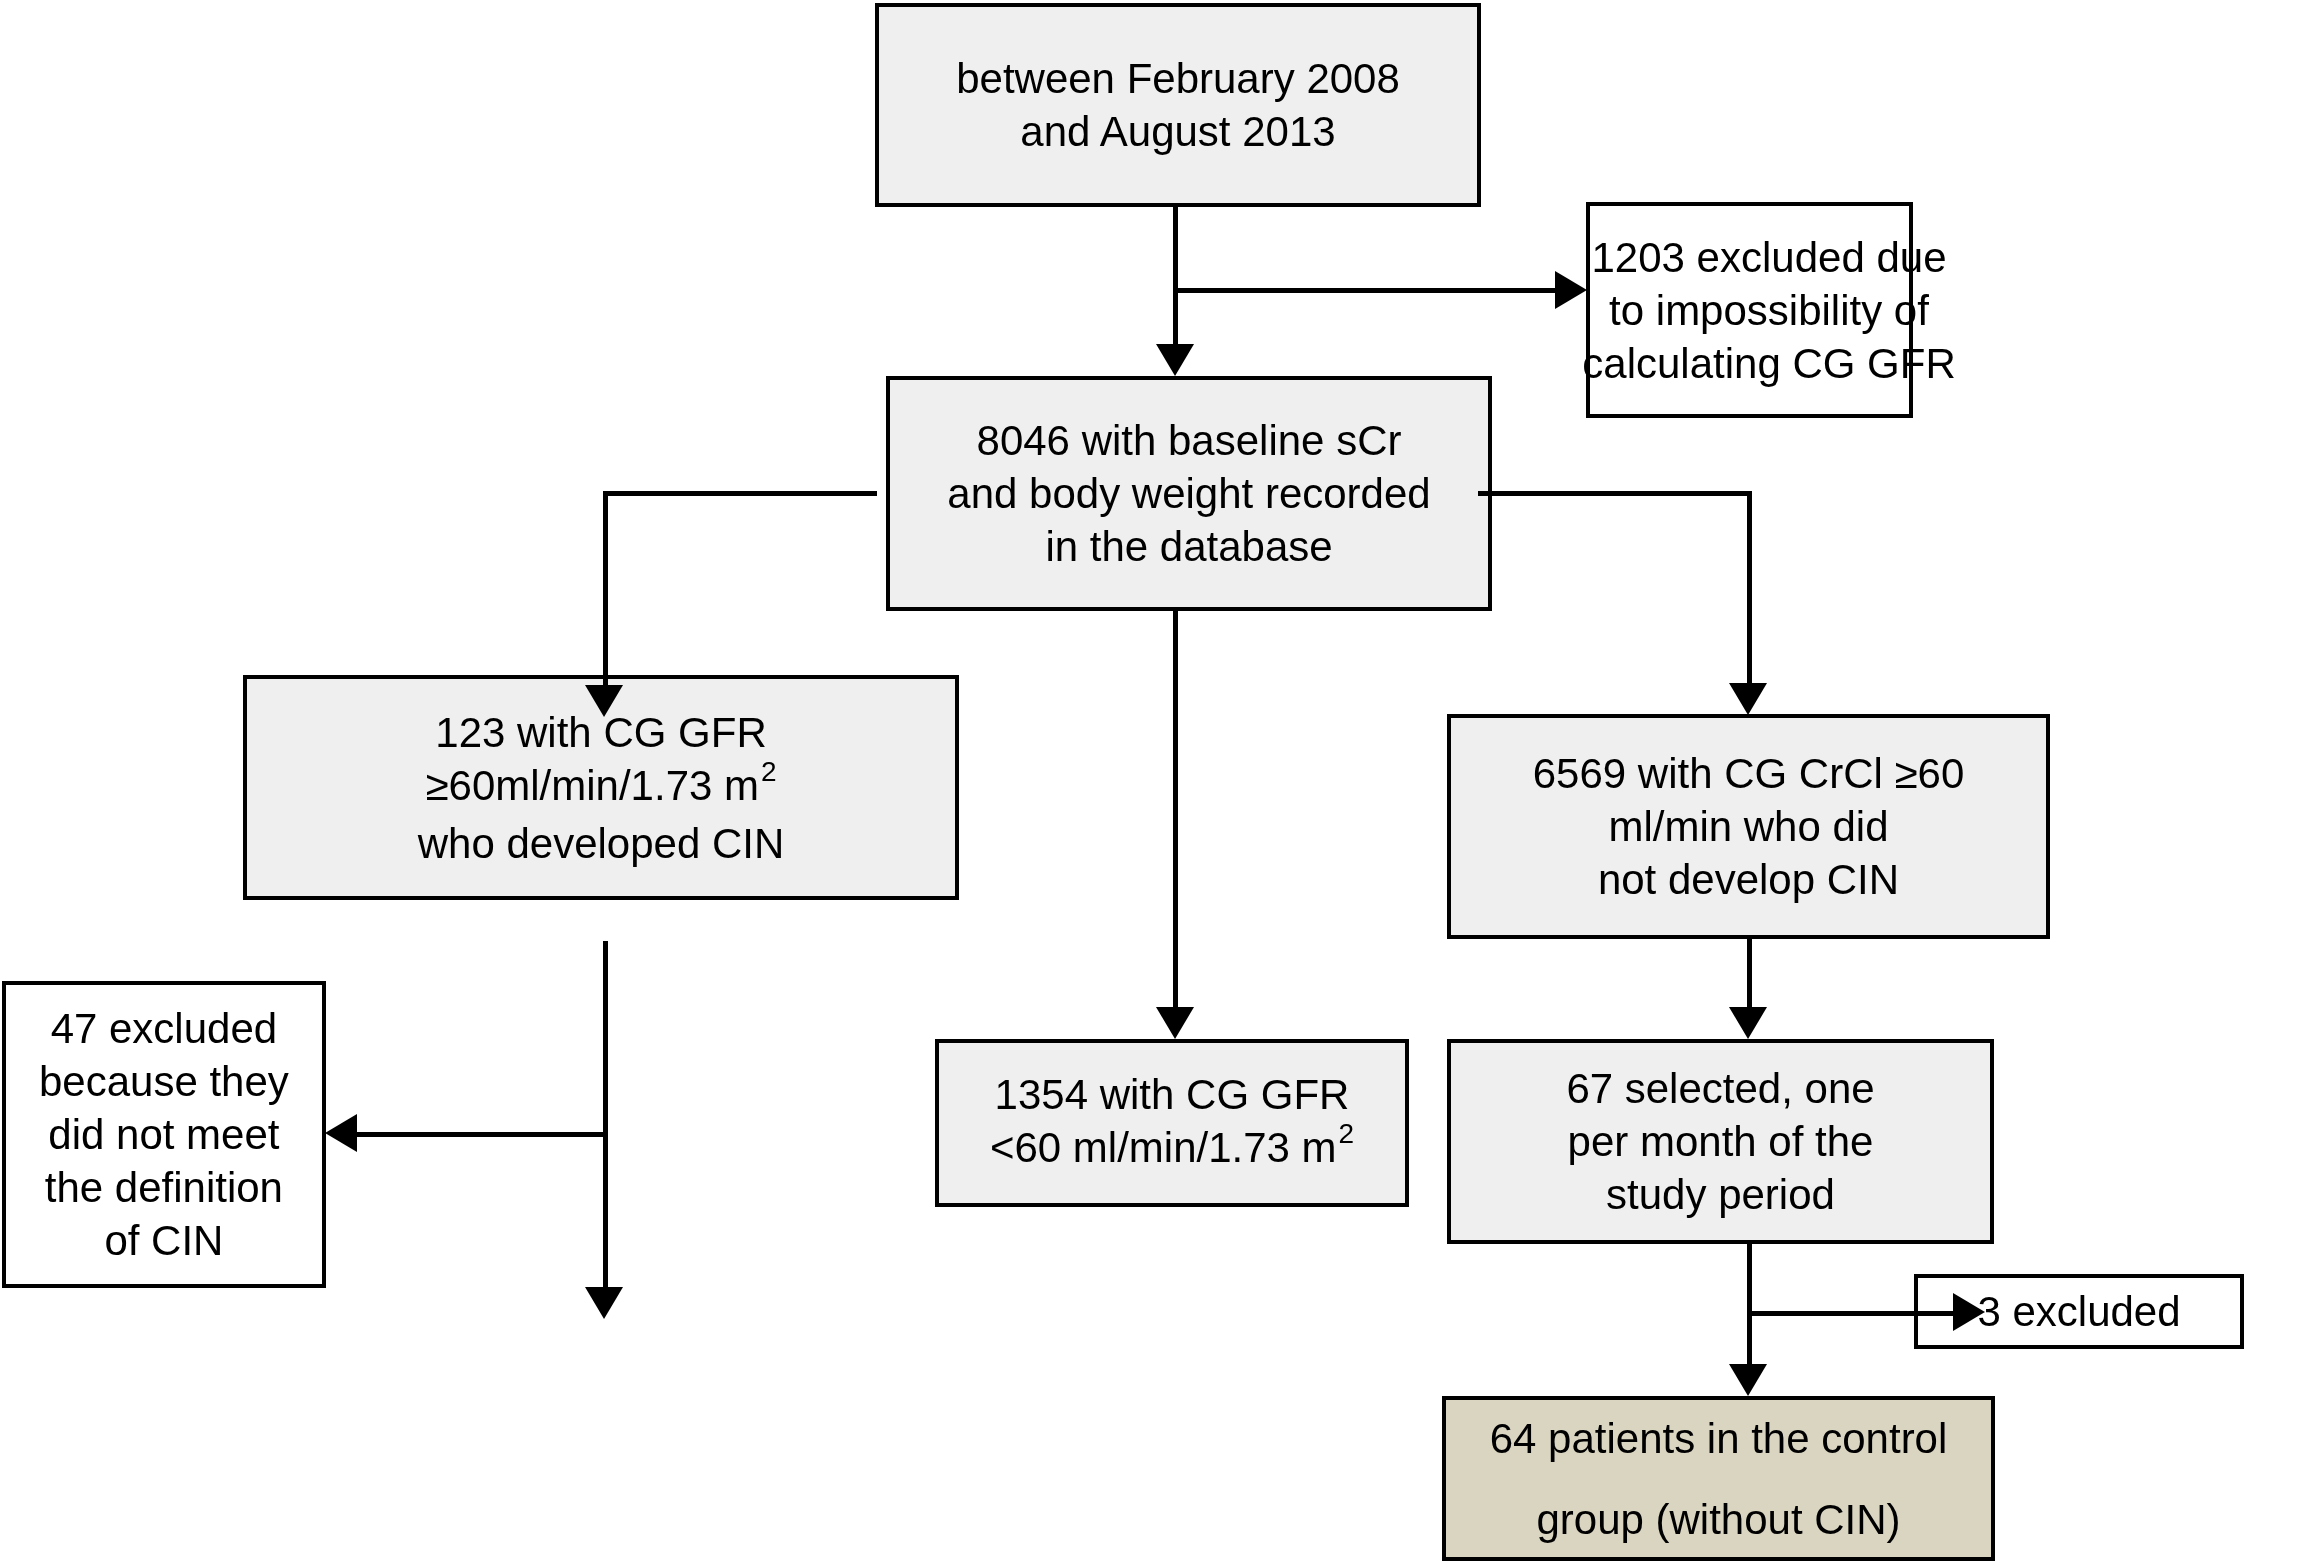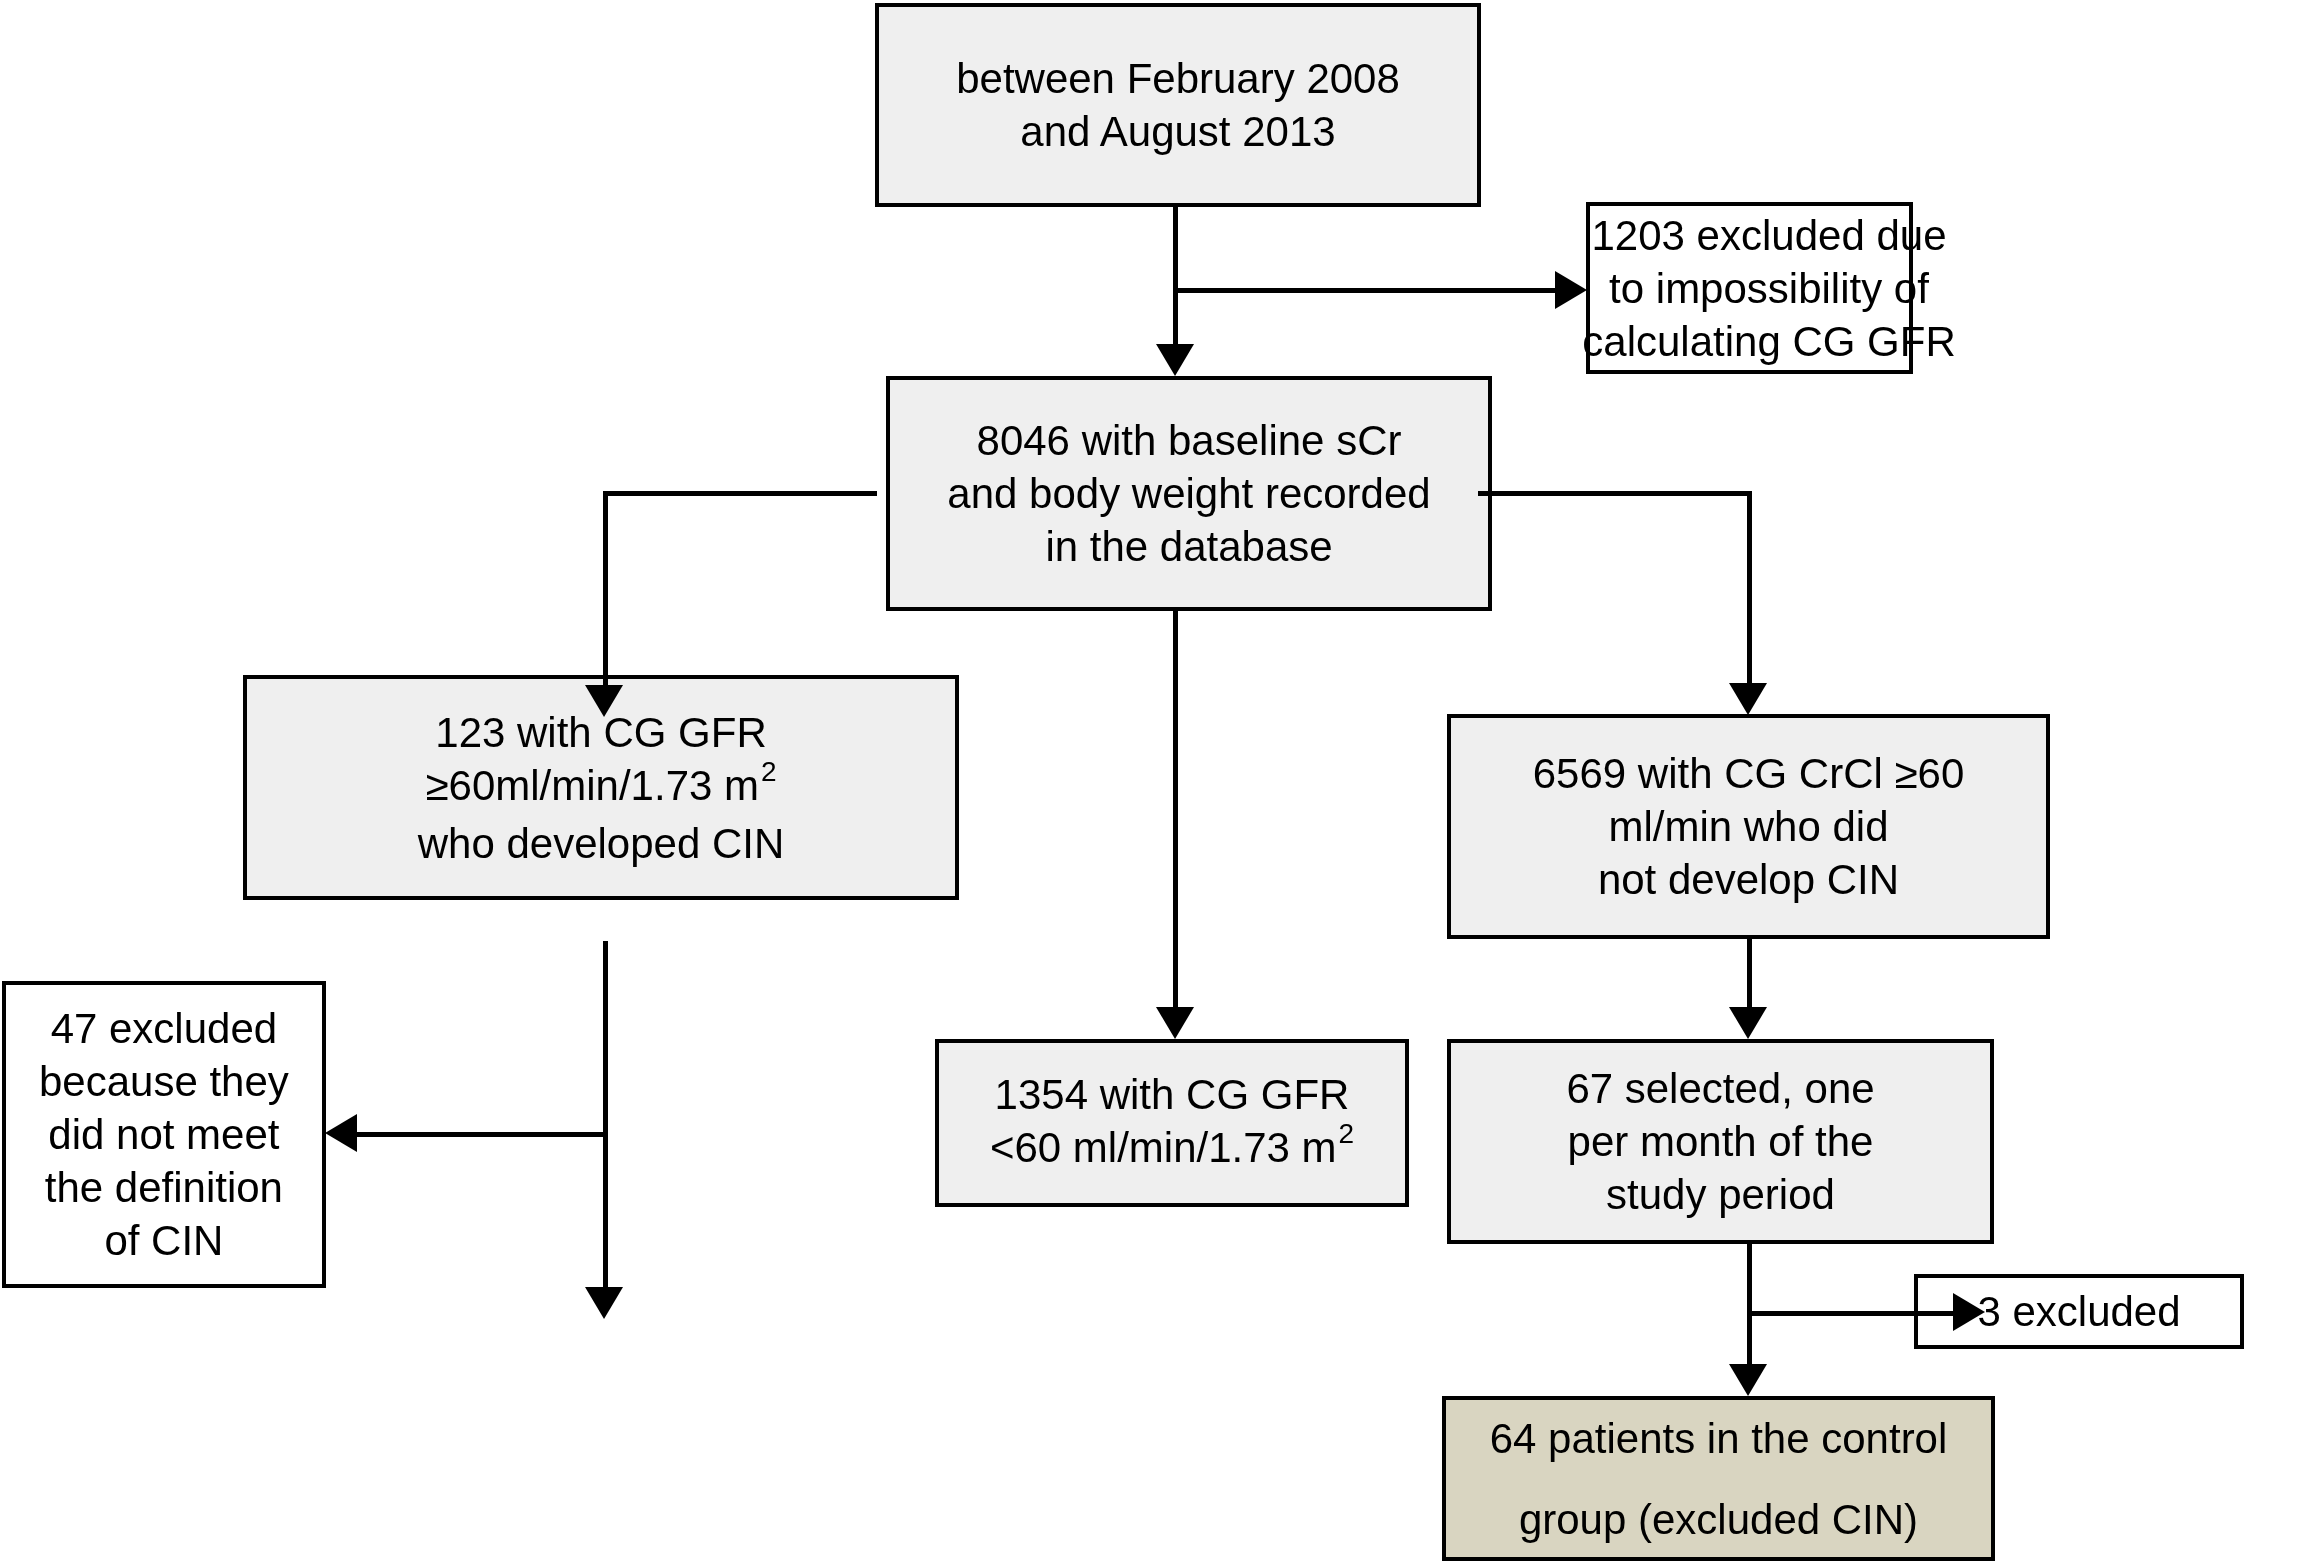--- a/index.html
+++ b/index.html
@@ -58,21 +58,21 @@
     border-left: 32px solid #000000;
   }
   .arr-left {
     border-top: 19.5px solid transparent;
     border-bottom: 19.5px solid transparent;
     border-right: 32px solid #000000;
   }
 
   
   #b-pci   { left: 875px;  top: 2.8px;    width: 606px; height: 204px; }
-  #b-1203  { left: 1586px; top: 202px;  width: 327px; height: 172px; padding-left: 39px; }
+  #b-1203  { left: 1586px; top: 202px;  width: 327px; height: 216px; padding-left: 39px; }
   #b-8046  { left: 875px;  top: 376px;  width: 606px; height: 235px; margin-left: 11px; }
   #b-123   { left: 243px;  top: 675px;  width: 716px; height: 225px; }
   #b-6569  { left: 1447px; top: 714px;  width: 603px; height: 225px; }
   #b-47    { left: 1.9px;    top: 981px; width: 324px; height: 307px; }
   #b-1354  { left: 935px; top: 1039px; width: 474px; height: 168px; }
   #b-67    { left: 1447px; top: 1039px; width: 547px; height: 205px; }
   #b-3     { left: 1914px; top: 1274px; width: 330px; height: 75px;  }
   #b-76    { left: 280px;  top: 1319px; width: 641px; height: 242px; }
   #b-64    { left: 1442px; top: 1396px; width: 553px; height: 165px; gap: 28px; }
 </style>
@@ -133,21 +133,21 @@
     <div>study period</div>
   </div>
 
   <div class="box fill-white" id="b-3">
     <div>3 excluded</div>
   </div>
 
 
   <div class="box fill-tan" id="b-64">
     <div>64 patients in the control</div>
-    <div>group (excluded CIN)</div>
+    <div>group (without CIN)</div>
   </div>
 
   <div class="vline" style="left:1173px; top:204px; width:4.6px; height:142px;"></div>
   <div class="arr arr-down" style="left:1156px; top:344px;"></div>
   <div class="hline" style="left:1173px; top:288px; width:385px; height:4.6px;"></div>
   <div class="arr arr-right" style="left:1555px; top:271px;"></div>
 
   <div class="vline" style="left:1173px; top:608px; width:4.6px; height:401px;"></div>
   <div class="arr arr-down" style="left:1156px; top:1007px;"></div>
 

